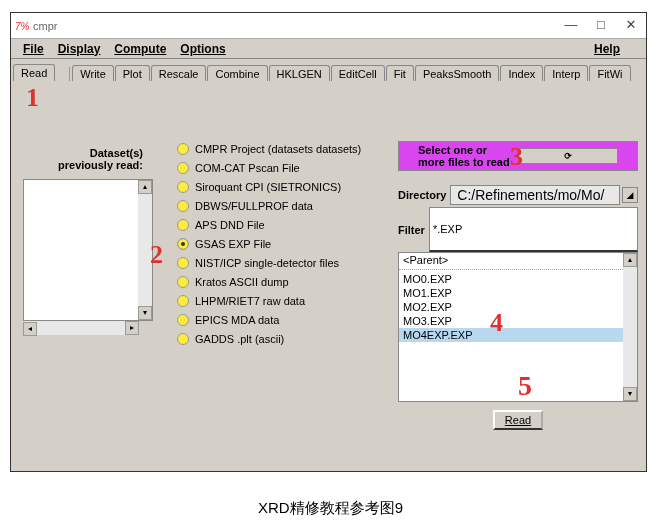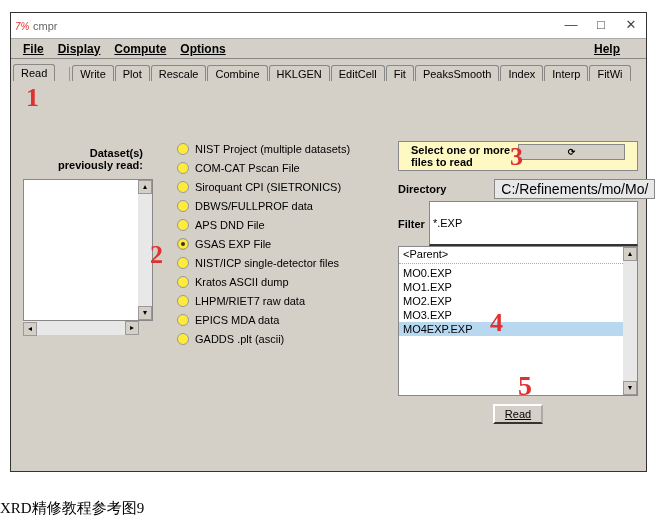--- a/index.html
+++ b/index.html
@@ -20,45 +20,45 @@
 .leftlabel { position: absolute; left: 22px; top: 66px; width: 110px; font-weight: bold; font-size: 11px; text-align: center; }
 .listbox { position: absolute; left: 12px; top: 98px; width: 130px; height: 142px; background: #fff; border: 1px solid #888; }
 .listbox .scroll-y { position: absolute; right: 0; top: 0; width: 14px; height: 100%; background: #e8e8e8; }
 .listbox .scroll-y .btnup, .listbox .scroll-y .btndn { height: 14px; background: #d4d0c8; border: 1px solid #999; text-align: center; font-size: 8px; line-height: 12px; }
 .listbox .scroll-y .btndn { position: absolute; bottom: 0; width: 100%; }
 .radios { position: absolute; left: 166px; top: 62px; }
 .radio-row { display: flex; align-items: center; margin-bottom: 7px; font-size: 11px; }
 .radiodot { width: 12px; height: 12px; border-radius: 50%; background: #ffeb3b; border: 1px solid #999; margin-right: 6px; flex-shrink: 0; }
 .radiodot.sel { background: #ffeb3b; box-shadow: inset 0 0 0 3px #ffeb3b, inset 0 0 0 5px #333; }
 .rightpanel { position: absolute; right: 8px; top: 60px; width: 240px; }
-.rp-header { background: #fef9c3; border: 1px solid #888; padding: 2px 12px; display: flex; font-weight: bold; font-size: 11px; }
+.rp-header { background: #d946ef; border: 1px solid #888; padding: 2px 19px; display: flex; align-items: center; font-weight: bold; font-size: 11px; }
 .rp-header span { flex: 1; }
 .iconbtn { width: 16px; height: 16px; background: #d4d0c8; border: 1px solid #888; margin-left: 2px; font-size: 9px; text-align: center; line-height: 14px; }
-.rp-row { display: flex; align-items: center; margin-top: 8px; gap: 44px; }
+.rp-row { display: flex; align-items: center; margin-top: 14px; }
 .rp-row .lbl { font-weight: bold; font-size: 11px; margin-right: 4px; }
 .rp-row .fld { flex: 1; background: #e8e8e8; border: 1px solid #888; padding: 1px 6px; font-size: 14px; }
 .rp-filter { display: flex; align-items: center; margin-top: 2px; }
 .rp-filter .fld { flex: 1; background: #fff; border: 1px solid #888; border-bottom: 2px solid #333; padding: 15px 3px; font-size: 11px; }
 .filelist { background: #fff; border: 1px solid #888; margin-top: 0; height: 150px; font-size: 11px; overflow: hidden; position: relative; }
 .filelist .scroll-y { position: absolute; right: 0; top: 0; width: 14px; height: 100%; background: #e8e8e8; }
 .filelist .scroll-y .btnup, .filelist .scroll-y .btndn { height: 14px; background: #d4d0c8; border: 1px solid #999; text-align: center; font-size: 8px; line-height: 12px; position: absolute; width: 100%; }
 .filelist .scroll-y .btndn { bottom: 0; }
 .fileitem { padding: 1px 4px; }
 .fileitem.sel { background: #b8d8f0; }
 .fileitem.parent { }
 .fileitem.divider { border-bottom: 1px dotted #aaa; height: 1px; padding: 0; margin: 2px 0; }
 .readbtn-wrap { text-align: center; margin-top: 12px; }
 .readbtn { background: #d4d0c8; border: 2px outset #fff; padding: 2px 10px; font-size: 11px; font-weight: normal; border-bottom: 2px solid #333; text-decoration: underline; }
 .annot { position: absolute; color: #e03030; font-family: "Comic Sans MS", cursive; font-size: 26px; font-weight: bold; pointer-events: none; }
 .a1 { left: 26px; top: 83px; }
 .a2 { left: 150px; top: 240px; }
 .a3 { left: 510px; top: 142px; }
 .a4 { left: 490px; top: 308px; }
 .a5 { left: 518px; top: 370px; font-size: 28px; }
-.caption { position: absolute; bottom: 8px; width: 100%; text-align: left; font-size: 15px; font-family: Liberation Serif, serif; }
+.caption { position: absolute; bottom: 8px; width: 100%; text-align: center; font-size: 15px; font-family: Liberation Sans, sans-serif; }
 .sep { width: 12px; height: 14px; border-right: 1px solid #999; margin: 0 2px; display: inline-block; }
 </style>
 </head>
 <body>
 
 <div class="window">
   <div class="titlebar">
     <span class="titlebar-icon">
       <svg width="14" height="14">
           <text x="0" y="11" font-size="10" fill="#d33" font-style="italic">7%</text>
@@ -107,21 +107,21 @@
       </div>
     </div>
     <div class="scroll-x" style="position:absolute;left:12px;top:240px;width:116px;height:14px;background:#e8e8e8;">
       <span style="width:14px;height:14px;background:#d4d0c8;border:1px solid #999;display:inline-block;text-align:center;font-size:8px;line-height:12px;">◂</span>
       <span style="position:absolute;right:0;width:14px;height:14px;background:#d4d0c8;border:1px solid #999;display:inline-block;text-align:center;font-size:8px;line-height:12px;">▸</span>
     </div>
 
     <div class="radios">
       <div class="radio-row">
           <span class="radiodot"></span>
-          <span>NIST Project (multiple datasets)</span>
+          <span>CMPR Project (datasets datasets)</span>
         </div>
       <div class="radio-row">
           <span class="radiodot"></span>
           <span>COM-CAT Pscan File</span>
         </div>
       <div class="radio-row">
           <span class="radiodot"></span>
           <span>Siroquant CPI (SIETRONICS)</span>
         </div>
       <div class="radio-row">

